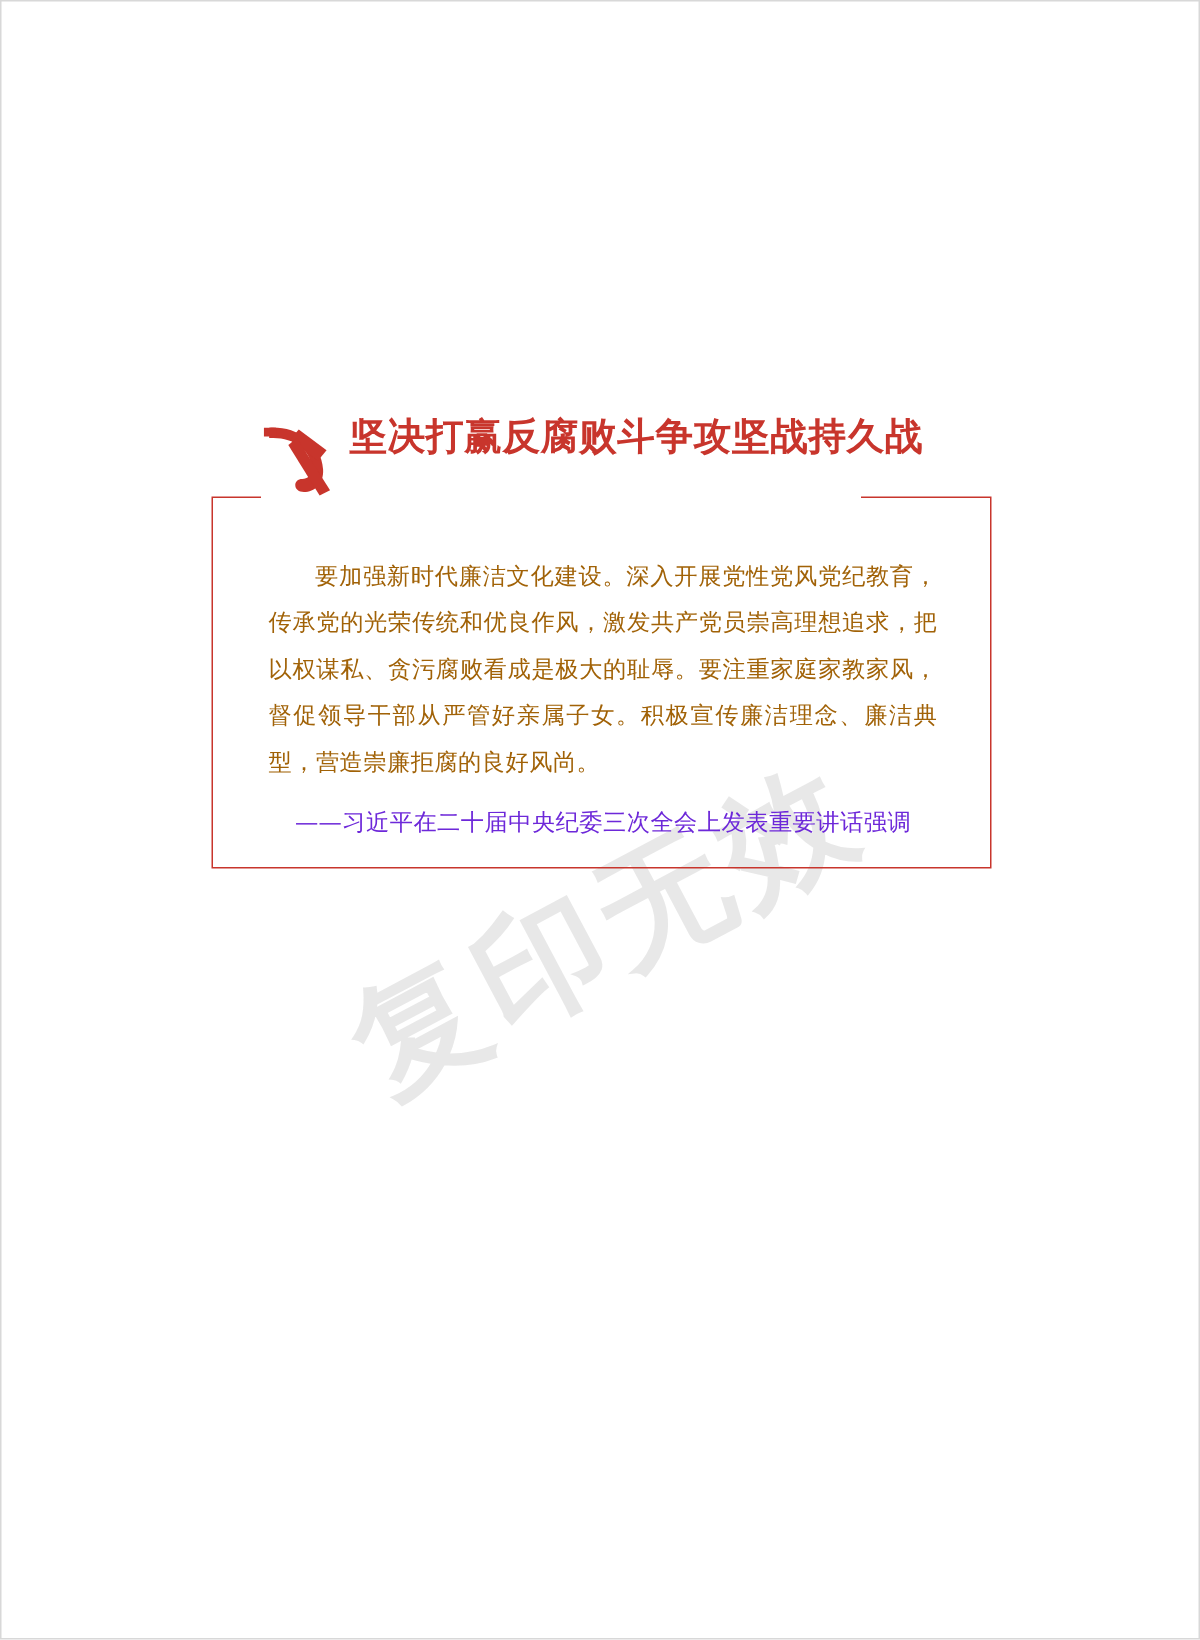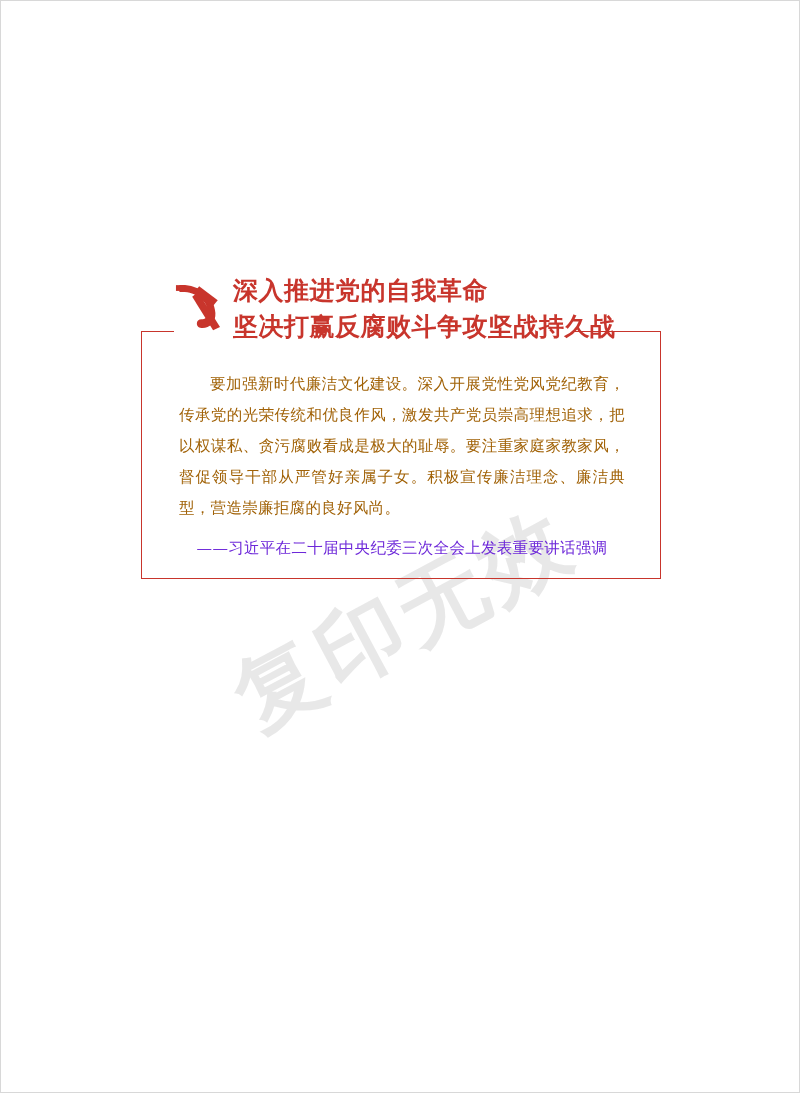--- a/index.html
+++ b/index.html
@@ -143,21 +143,20 @@
 
           <path d="M12,14 L26,14 L26,24 L12,24 Z"></path>
 
           <path d="M52,16 L84,40 L74,52 L42,28 Z"></path>
 
           <path d="M40,34 L50,26 L88,86 L76,92 Z"></path>
         </g>
       </svg>
     </div>
     <div class="heading-text">
-      <div class="heading-line">深入推进党的自我革命</div>
       <div class="heading-line">坚决打赢反腐败斗争攻坚战持久战</div>
     </div>
   </div>
 
   <div class="body-text">要加强新时代廉洁文化建设。深入开展党性党风党纪教育，传承党的光荣传统和优良作风，激发共产党员崇高理想追求，把以权谋私、贪污腐败看成是极大的耻辱。要注重家庭家教家风，督促领导干部从严管好亲属子女。积极宣传廉洁理念、廉洁典型，营造崇廉拒腐的良好风尚。</div>
 
   <div class="attribution">——习近平在二十届中央纪委三次全会上发表重要讲话强调</div>
 
 </div>
 

